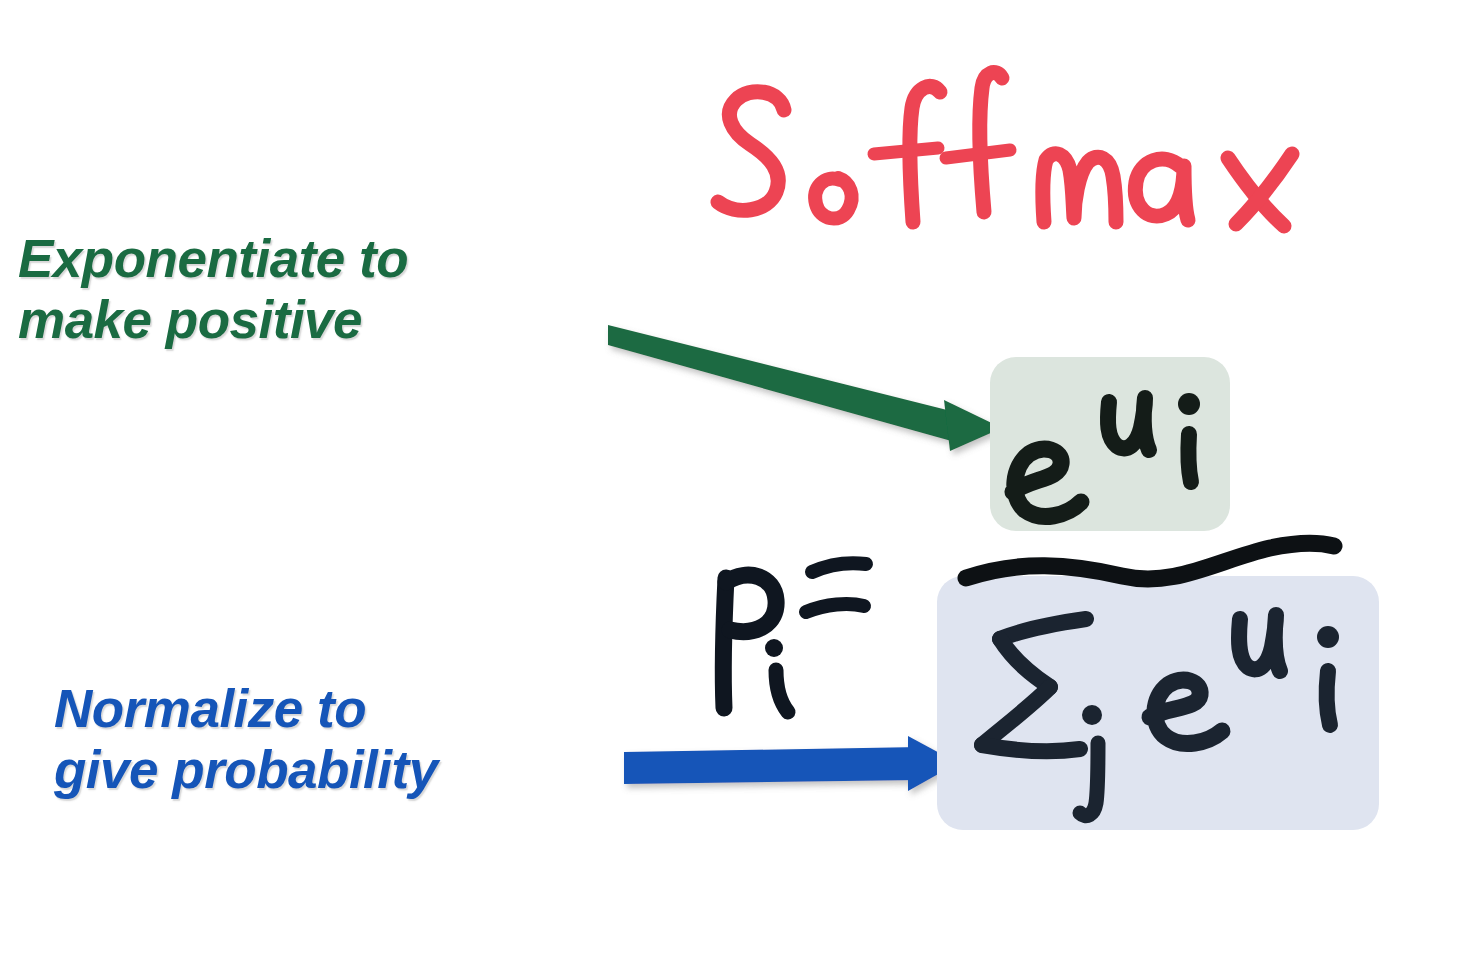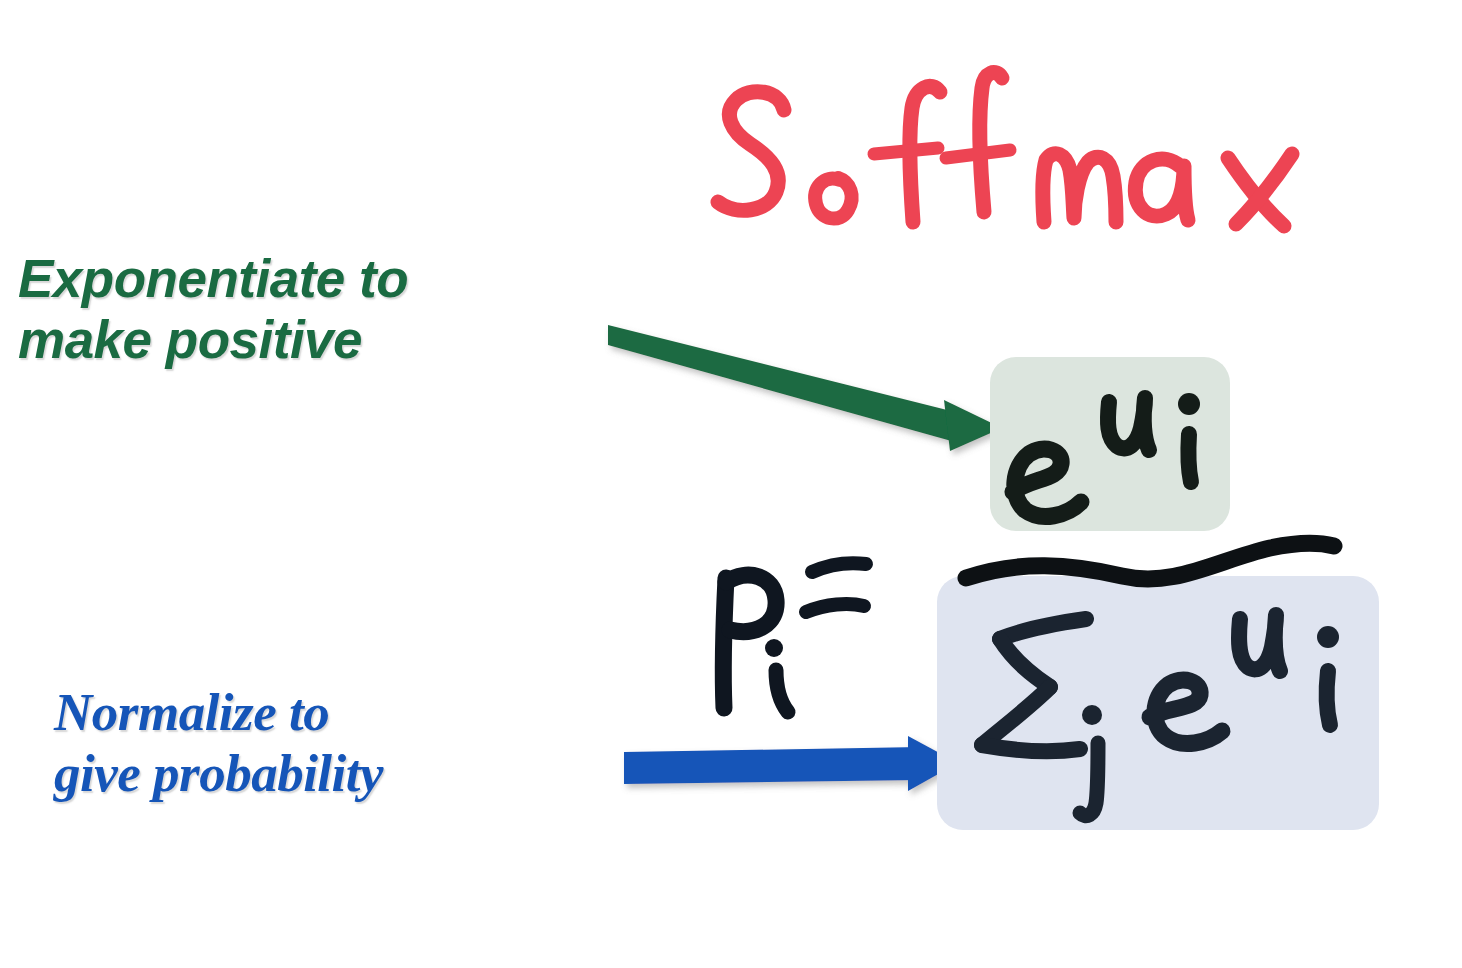--- a/index.html
+++ b/index.html
@@ -19,34 +19,32 @@
   
   .annot {
     position: absolute;
     font-family: "Liberation Sans", sans-serif;
     font-weight: bold;
     font-style: italic;
     line-height: 1.16;
     white-space: pre-line;
     letter-spacing: -0.5px;
     text-shadow: 1.5px 1.5px 1.5px rgba(120,120,120,0.30);
-    margin-top: 20px;
   }
   #annot-exponentiate {
     left: 18px;
     top: 228px;
     font-size: 53px;
     color: #1a6b42;
   }
   #annot-normalize {
     left: 54px;
-    top: 662px;
+    top: 678px;
     font-size: 53px;
     color: #1555b8;
-    font-family: Liberation Serif, serif;
   }
 
   
   #title-softmax {
     position: absolute;
     left: 688px;
     top: 62px;
     width: 660px;
     height: 190px;
   }

